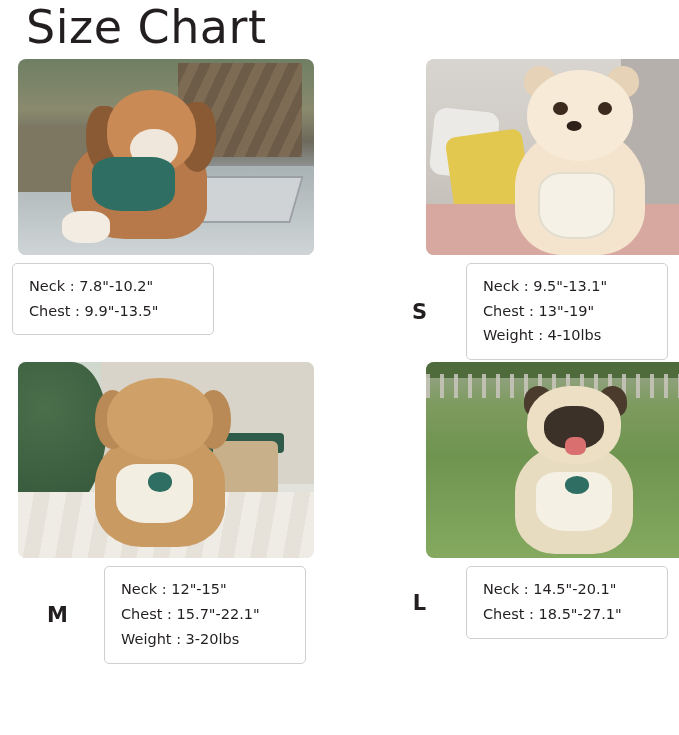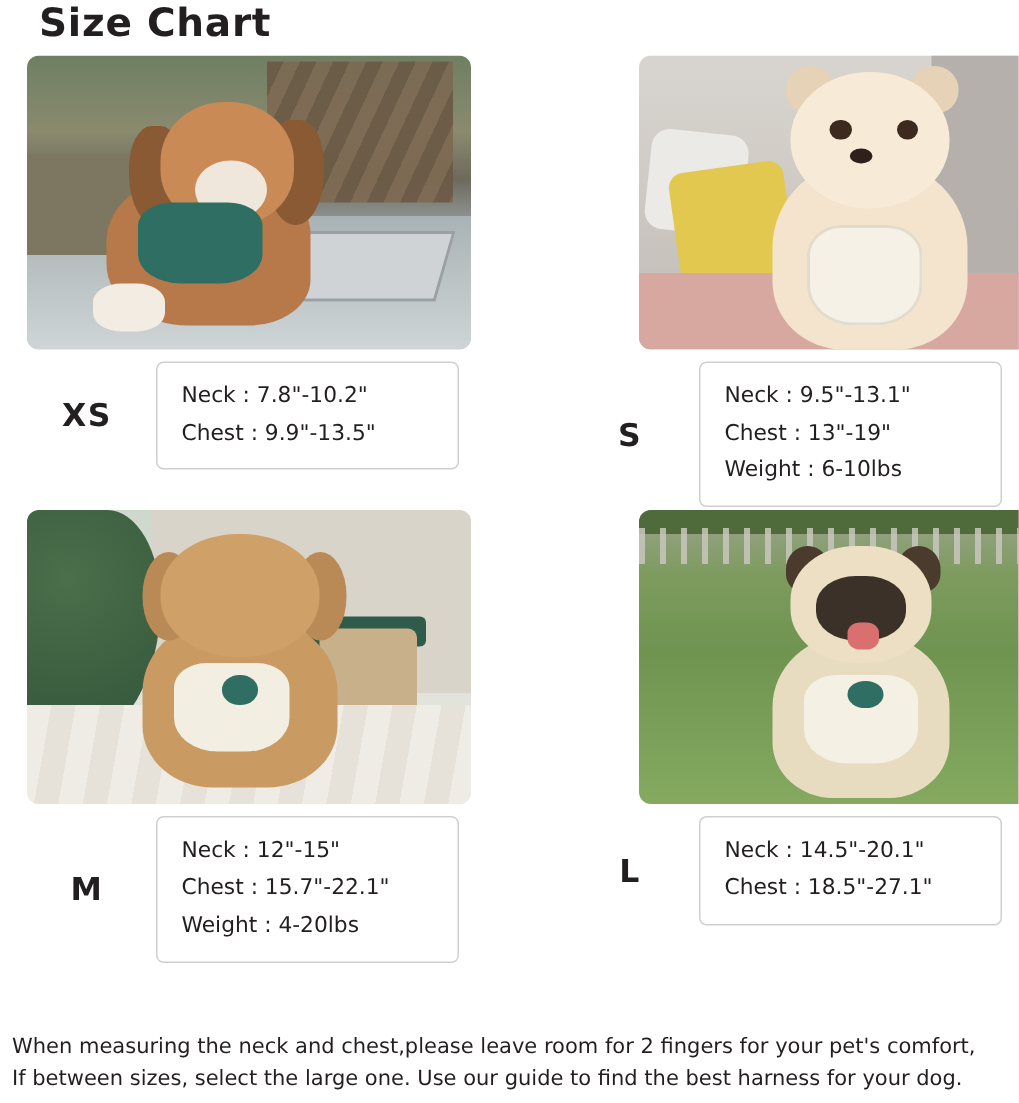--- a/index.html
+++ b/index.html
@@ -15,22 +15,22 @@
     overflow: hidden;
   }
   .page {
     position: relative;
     width: 679px;
     height: 735px;
     box-sizing: border-box;
     padding: 0 8px;
   }
   .title {
-    font-size: 26px;
-    font-weight: 700;
+    font-size: 46px;
+    font-weight: 400;
     letter-spacing: 0.5px;
     margin: 2px 0 6px 18px;
     line-height: 1.1;
   }
   .grid {
     display: grid;
     grid-template-columns: 348px 316px;
     column-gap: 4px;
     row-gap: 2px;
     margin-left: 4px;
@@ -167,21 +167,20 @@
           <div class="dog-body"></div>
             <div class="ear-l"></div>
             <div class="ear-r"></div>
           <div class="dog-head"></div>
             <div class="dog-snout"></div>
             <div class="harness"></div>
             <div class="paw"></div>
         </div>
       </div>
       <div class="row2">
-        <div class="size-label">XS</div>
         <div class="specs">
           <div>Neck : 7.8"-10.2"</div>
           <div>Chest : 9.9"-13.5"</div>
         </div>
       </div>
     </div>
 
     <div class="cell right">
       <div class="photo">
         <div class="photo-inner scene s2">
@@ -197,21 +196,21 @@
             <div class="eye-r"></div>
             <div class="nose"></div>
             <div class="harness"></div>
         </div>
       </div>
       <div class="row2">
         <div class="size-label">S</div>
         <div class="specs">
           <div>Neck : 9.5"-13.1"</div>
           <div>Chest : 13"-19"</div>
-          <div>Weight : 6-10lbs</div>
+          <div>Weight : 4-10lbs</div>
         </div>
       </div>
     </div>
 
     <div class="cell left">
       <div class="photo">
         <div class="photo-inner scene s3">
           <div class="wall"></div>
             <div class="leaf"></div>
             <div class="potrim"></div>
@@ -223,21 +222,21 @@
             <div class="dog-head"></div>
           <div class="harness"></div>
             <div class="tag"></div>
         </div>
       </div>
       <div class="row2">
         <div class="size-label">M</div>
         <div class="specs">
           <div>Neck : 12"-15"</div>
           <div>Chest : 15.7"-22.1"</div>
-          <div>Weight : 4-20lbs</div>
+          <div>Weight : 3-20lbs</div>
         </div>
       </div>
     </div>
 
     <div class="cell right">
       <div class="photo">
         <div class="photo-inner scene s4">
           <div class="hedge"></div>
             <div class="fence"></div>
           <div class="dog-body"></div>
@@ -254,18 +253,14 @@
         <div class="size-label">L</div>
         <div class="specs">
           <div>Neck : 14.5"-20.1"</div>
           <div>Chest : 18.5"-27.1"</div>
         </div>
       </div>
     </div>
 
   </div>
 
-  <div class="footnote">
-    <div>When measuring the neck and chest,please leave room for 2 fingers for your pet's comfort,</div>
-    <div>If between sizes, select the large one. Use our guide to find the best harness for your dog.</div>
-  </div>
 
 </div>
 
 </body></html>

